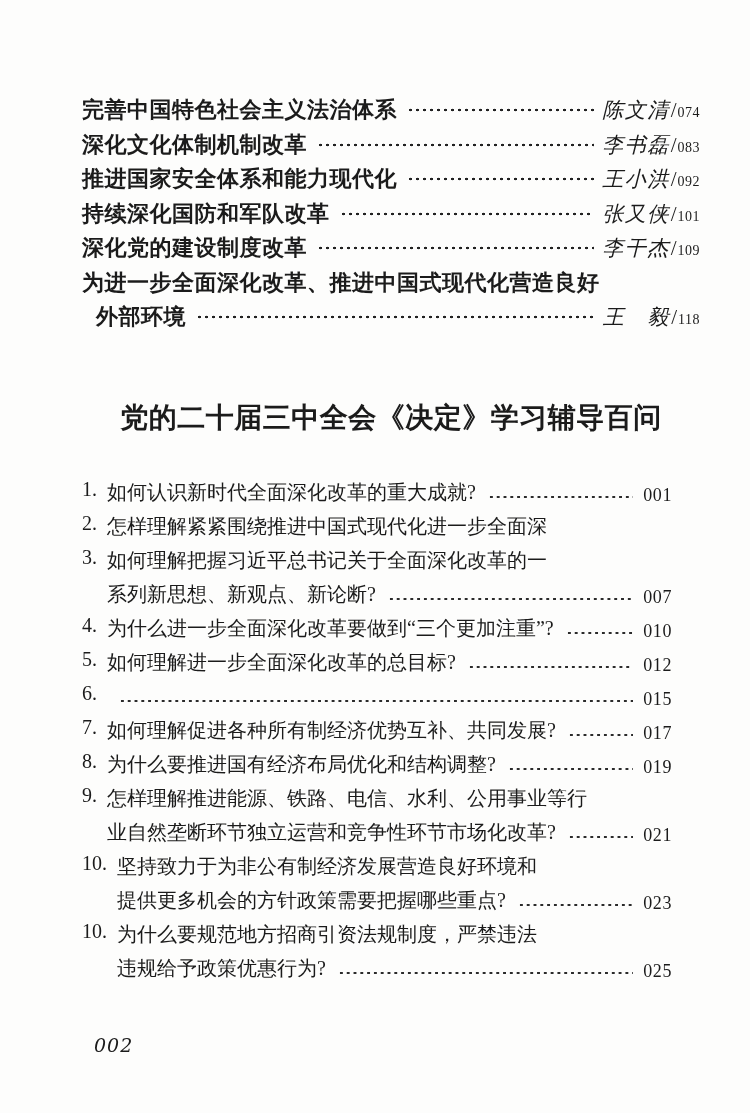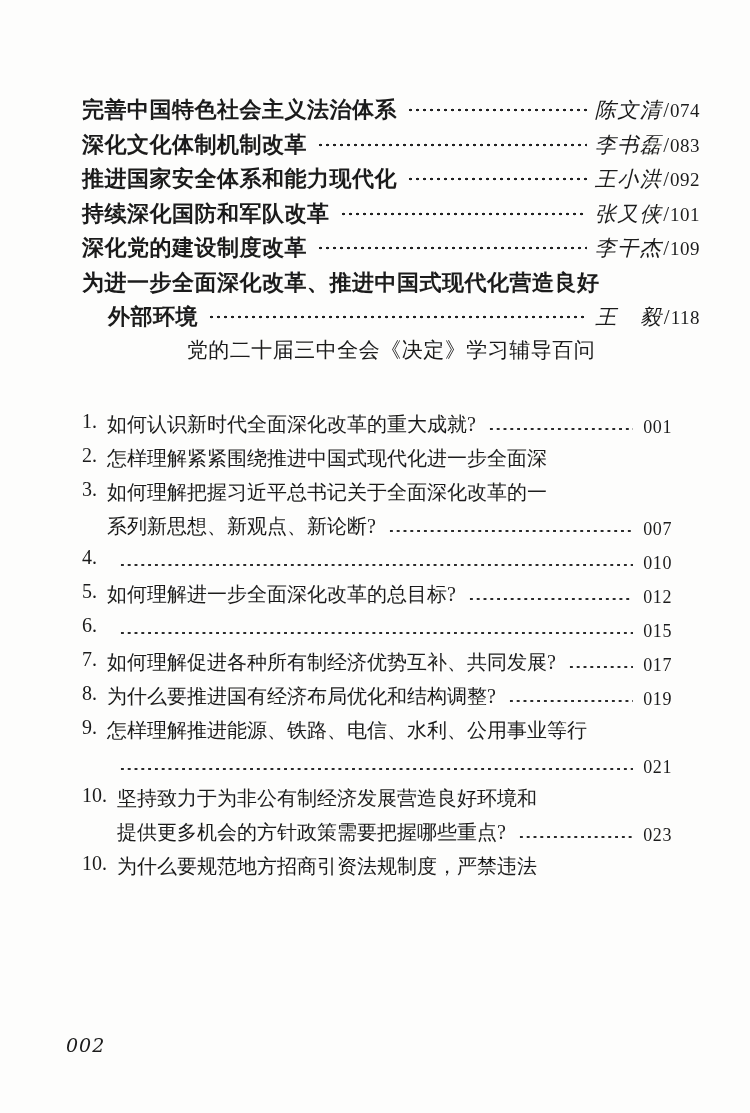--- a/index.html
+++ b/index.html
@@ -19,48 +19,49 @@
 
   
   .toc {
     font-family: "Liberation Sans", sans-serif;
     font-weight: 700;
     font-size: 22px;
     letter-spacing: 0.5px;
   }
   .toc-row { display: flex; align-items: center; height: 34.5px; }
   .toc-title { flex: 0 0 auto; white-space: nowrap; }
-  .toc-title.indent2 { margin-left: 26px; }
+  .toc-title.indent2 { margin-left: 14px; }
   .dots {
     flex: 1 1 auto;
     height: 18px;
     margin: 0 8px 0 10px;
     background-image: radial-gradient(circle, #222 1.25px, transparent 1.55px);
     background-size: 7px 18px;
     background-position: 0 center;
     background-repeat: repeat-x;
   }
   .toc-ref {
     flex: 0 0 auto;
     font-family: "Liberation Serif", serif;
     font-weight: 400;
     font-style: italic;
     font-size: 21px;
     letter-spacing: 1.5px;
     white-space: nowrap;
   }
   .toc-ref .sep { font-style: normal; letter-spacing: 0; padding: 0 1px; }
-  .toc-ref .pagenum { font-style: normal; font-size: 19px; letter-spacing: 0.5px; }
+  .toc-ref .pagenum { font-style: normal; font-size: 14px; letter-spacing: 0.5px; }
 
   
   .heading {
+    margin-top: 68px;
     text-align: center;
     font-family: "Liberation Sans", sans-serif;
-    font-weight: 400;
-    font-size: 21px;
+    font-weight: 700;
+    font-size: 28px;
     line-height: 30px;
     letter-spacing: 0.5px;
   }
 
   
   .qlist {
     margin-top: 39px;
     padding-right: 28px;
     font-size: 20px;
   }
@@ -73,21 +74,21 @@
     margin: 0 10px 0 12px;
     height: 18px;
     background-image: radial-gradient(circle, #2b2b2b 1.15px, transparent 1.45px);
     background-size: 6.8px 18px;
   }
   .qpage { flex: 0 0 auto; font-size: 18px; letter-spacing: 0.6px; }
 
   
   .folio {
     position: absolute;
-    left: 66px; top: 1034px;
+    left: 94px; top: 1034px;
     font-family: "DejaVu Serif", serif;
     font-style: italic;
     font-size: 19px;
     letter-spacing: 1px;
   }
 </style>
 </head>
 <body>
 
 <div class="page">
@@ -163,20 +164,21 @@
           <span class="dots"></span>
           <span class="qpage">007</span>
         </div>
       </div>
     </div>
 
     <div class="q">
       <span class="qnum">4.</span>
       <div class="qbody">
         <div class="qline">
+          <span class="qtext">为什么进一步全面深化改革要做到“三个更加注重”?</span>
           <span class="dots"></span>
           <span class="qpage">010</span>
         </div>
       </div>
     </div>
 
     <div class="q">
       <span class="qnum">5.</span>
       <div class="qbody">
         <div class="qline">
@@ -219,20 +221,21 @@
       </div>
     </div>
 
     <div class="q">
       <span class="qnum">9.</span>
       <div class="qbody">
         <div class="qline">
             <span class="qtext">怎样理解推进能源、铁路、电信、水利、公用事业等行</span>
           </div>
         <div class="qline">
+          <span class="qtext">业自然垄断环节独立运营和竞争性环节市场化改革?</span>
           <span class="dots"></span>
           <span class="qpage">021</span>
         </div>
       </div>
     </div>
 
     <div class="q">
       <span class="qnum">10.</span>
       <div class="qbody">
         <div class="qline">
@@ -245,20 +248,25 @@
         </div>
       </div>
     </div>
 
     <div class="q">
       <span class="qnum">10.</span>
       <div class="qbody">
         <div class="qline">
             <span class="qtext">为什么要规范地方招商引资法规制度，严禁违法</span>
           </div>
+        <div class="qline">
+          <span class="qtext">违规给予政策优惠行为?</span>
+          <span class="dots"></span>
+          <span class="qpage">025</span>
+        </div>
       </div>
     </div>
 
   </div>
 
   <div class="folio">002</div>
 
 </div>
 
 </body></html>

